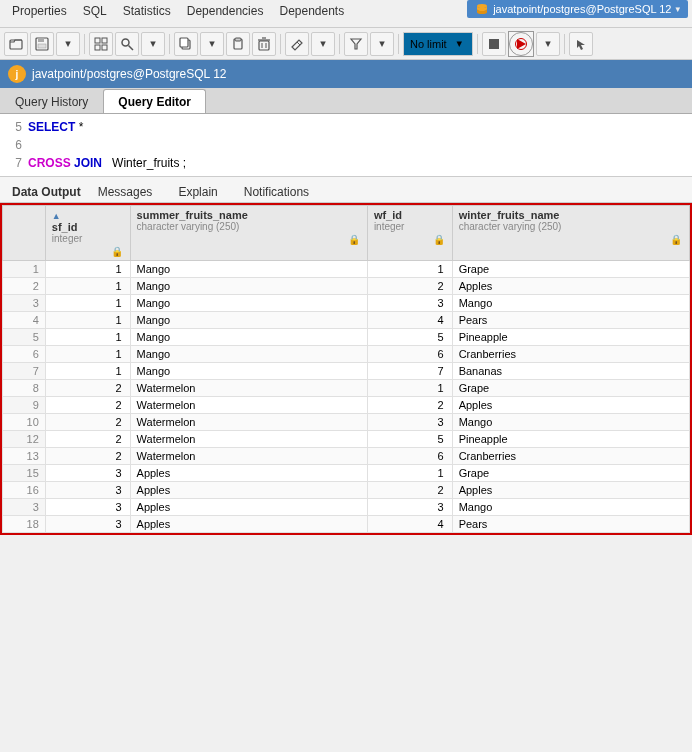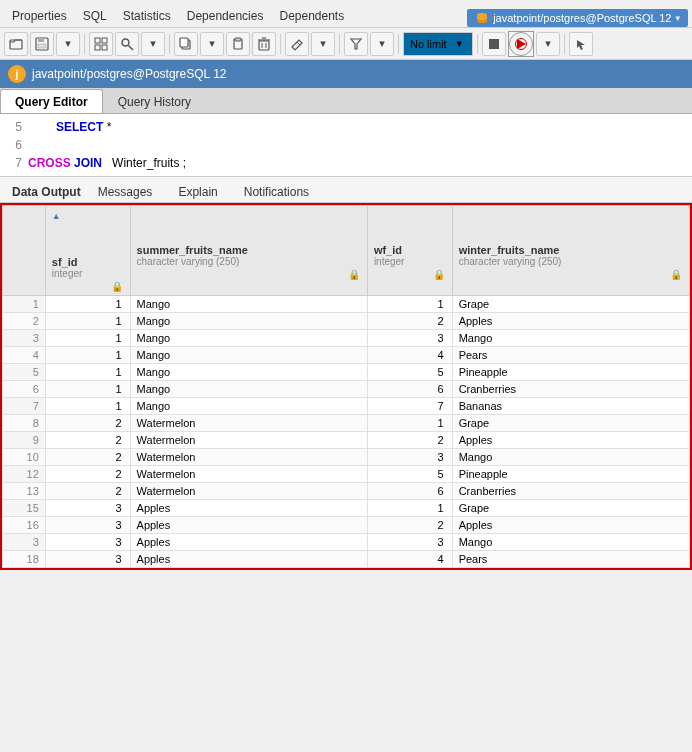--- a/index.html
+++ b/index.html
@@ -1,21 +1,21 @@
 <!DOCTYPE html>
 <html><head>
   <meta charset="utf-8">
   <style>
     * { box-sizing: border-box; margin: 0; padding: 0; font-family: Arial, sans-serif; }
     body { width: 692px; background: #f0f0f0; font-size: 12px; }
 
     
     .menu-bar {
       display: flex;
-      align-items: flex-end;
+      align-items: flex-start;
       background: #f0f0f0;
       border-bottom: 1px solid #ccc;
       height: 28px;
       padding: 0 4px;
     }
     .menu-item {
       padding: 4px 8px;
       cursor: pointer;
       font-size: 12px;
       color: #333;
@@ -147,21 +147,21 @@
       padding: 0;
     }
     .line-num {
       width: 28px;
       text-align: right;
       padding-right: 6px;
       color: #888;
       user-select: none;
       flex-shrink: 0;
     }
-    .kw-select { color: #0000cc; font-weight: bold; margin-left: 28px; }
+    .kw-select { color: #0000cc; font-weight: bold; }
     .kw-from { color: #cc00cc; font-weight: bold; }
     .kw-cross { color: #cc00cc; font-weight: bold; }
     .kw-join { color: #0000cc; font-weight: bold; }
 
     
     .output-tabs {
       display: flex;
       align-items: center;
       background: #f5f5f5;
       border-bottom: 1px solid #ccc;
@@ -196,21 +196,21 @@
     }
     .data-table th {
       background: #e8e8e8;
       border: 1px solid #ccc;
       padding: 3px 6px;
       text-align: left;
       font-weight: bold;
       white-space: nowrap;
       vertical-align: top;
     }
-    .data-table th .col-name { color: #333; font-weight: bold; display: block; margin-top: 35px; }
+    .data-table th .col-name { color: #333; font-weight: bold; display: block; }
     .data-table th .col-type { color: #888; font-weight: normal; font-size: 10px; display: block; }
     .data-table th .lock-icon { color: #888; font-size: 10px; float: right; margin-top: 2px; }
     .data-table td {
       border: 1px solid #e0e0e0;
       padding: 2px 6px;
       white-space: nowrap;
     }
     .data-table tr:nth-child(even) td { background: #fafafa; }
     .row-num {
       color: #888;
@@ -358,22 +358,22 @@
     </svg>
   </div>
 </div>
 
 <div class="conn-bar">
   <div class="conn-icon">j</div>
   <span>javatpoint/postgres@PostgreSQL 12</span>
 </div>
 
 <div class="tabs-bar">
+  <div class="tab">Query History</div>
   <div class="tab active">Query Editor</div>
-  <div class="tab">Query History</div>
 </div>
 
 <div class="sql-editor">
   <div class="sql-line">
     <span class="line-num">5</span>
     <span>
       <span class="kw-select">SELECT</span>
       <span> *</span>
     </span>
   </div>

